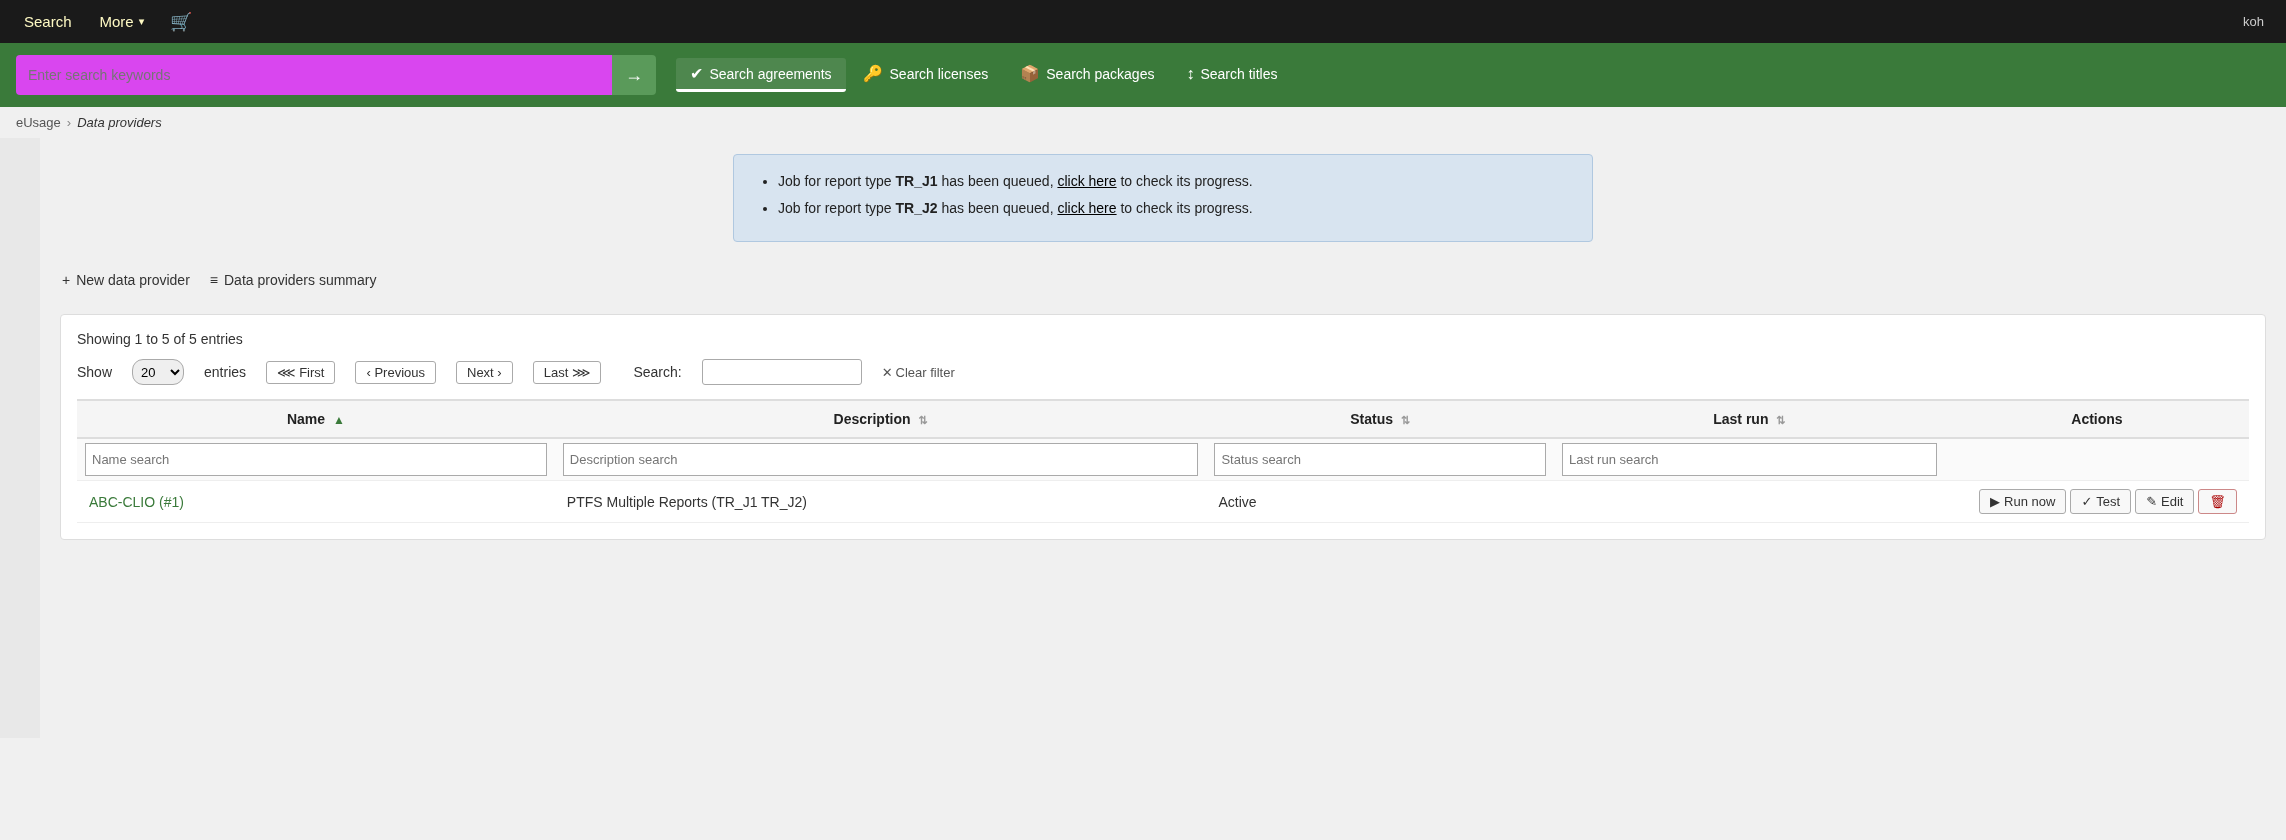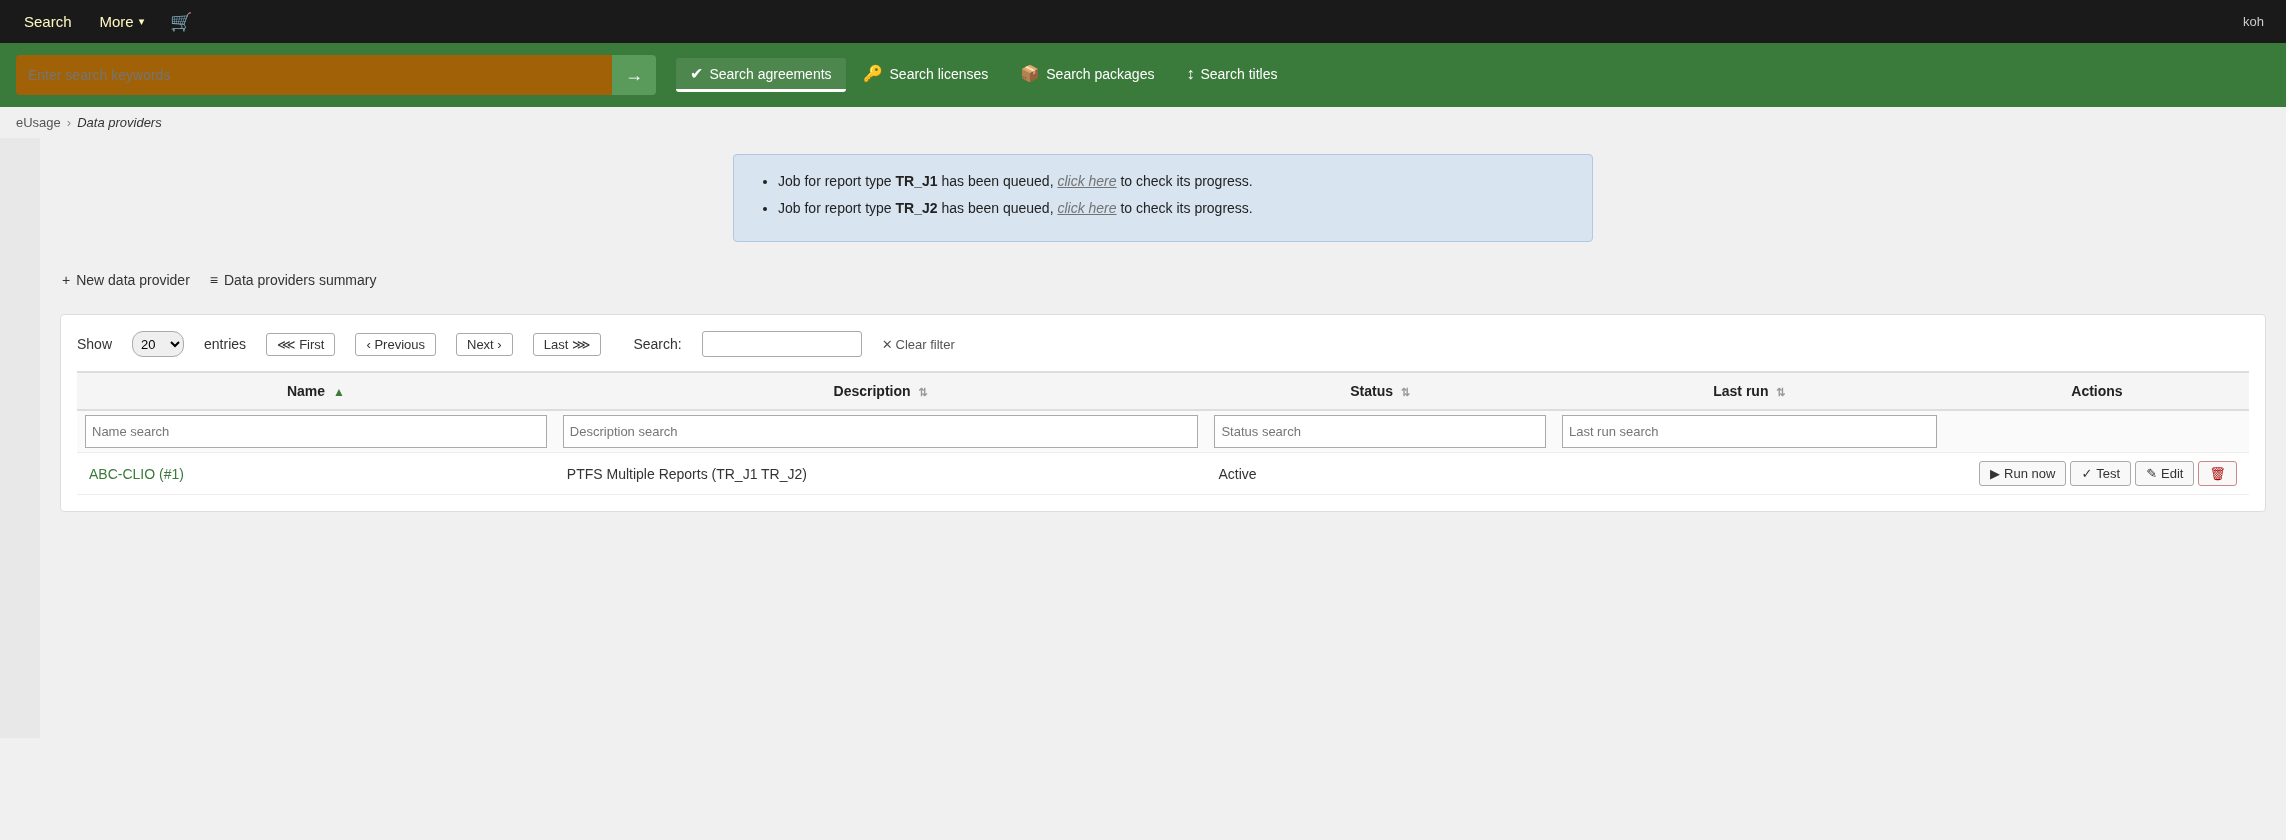--- a/index.html
+++ b/index.html
@@ -47,21 +47,21 @@
       align-items: center;
     }
     .search-input {
       flex: 1;
       height: 40px;
       border: none;
       border-radius: 4px 0 0 4px;
       padding: 0 12px;
       font-size: 14px;
       outline: none;
-      background: #a16207;
+      background: #d946ef;
     }
     .search-go-btn {
       background: #5a9a5a;
       border: none;
       height: 40px;
       width: 44px;
       color: #fff;
       font-size: 18px;
       cursor: pointer;
       border-radius: 0 4px 4px 0;
@@ -129,21 +129,21 @@
       border: 1px solid #b0c8e0;
       border-radius: 4px;
       padding: 16px 24px;
       margin-bottom: 24px;
       max-width: 860px;
       margin-left: auto;
       margin-right: auto;
     }
     .info-box ul { list-style: disc; padding-left: 20px; }
     .info-box li { margin-bottom: 6px; font-size: 14px; color: #222; line-height: 1.5; }
-    .info-box .click-link { color: #737373; cursor: pointer; text-decoration: underline; font-style: italic; }
+    .info-box .click-link { color: #000000; cursor: pointer; text-decoration: underline; }
 
     
     .action-row {
       display: flex;
       gap: 16px;
       margin-bottom: 20px;
     }
     .btn-outline {
       background: transparent;
       border: none;
@@ -365,20 +365,21 @@
         <span>New data provider</span>
       </button>
       <button class="btn-outline">
         <span>≡</span>
         <span>Data providers summary</span>
       </button>
     </div>
 
     <div class="table-container">
 
+      <div class="entries-info">Showing 1 to 5 of 5 entries</div>
 
       <div class="pagination-row">
         <span class="show-label">Show</span>
         <select class="per-page-select">
           <option>10</option>
           <option selected="">20</option>
           <option>50</option>
           <option>100</option>
         </select>
         <span class="entries-label">entries</span>

